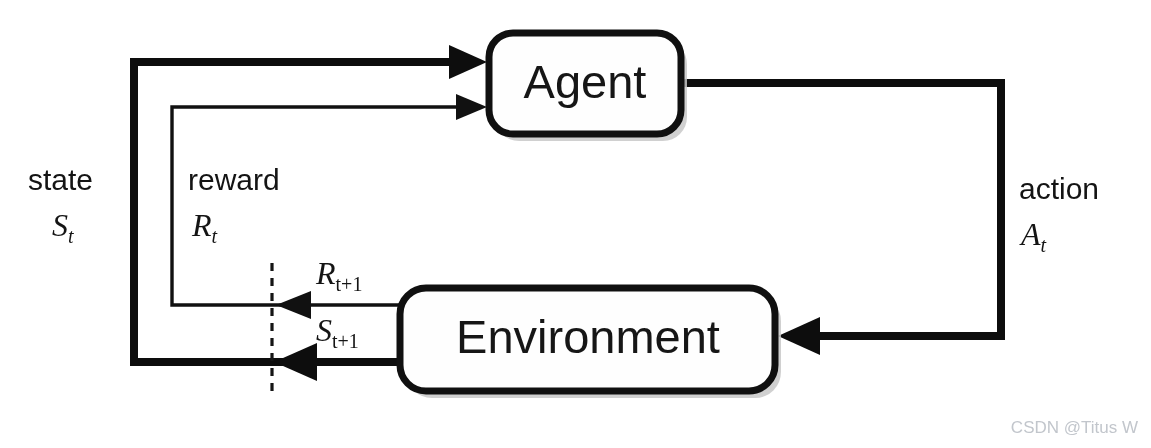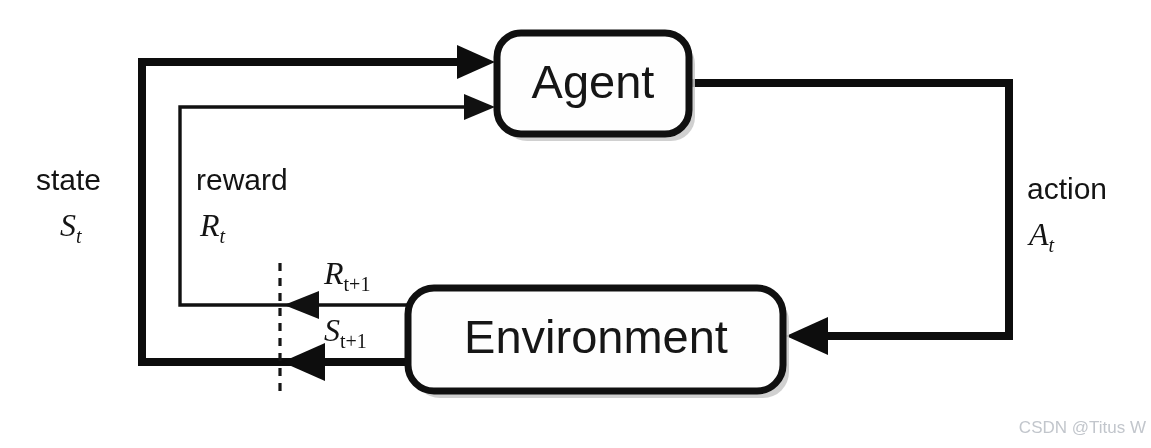--- a/index.html
+++ b/index.html
@@ -9,21 +9,21 @@
   }
   body {
     width: 1151px;
     height: 448px;
     position: relative;
     overflow: hidden;
     font-family: "Liberation Sans", sans-serif;
   }
   #diagram-root {
     position: absolute;
-    left: 8px;
+    left: 0;
     top: 0;
     width: 995px;
     height: 448px;
     border-radius: 17px;
   }
   svg.canvas {
     display: block;
     width: 1151px;
     height: 448px;
   }

